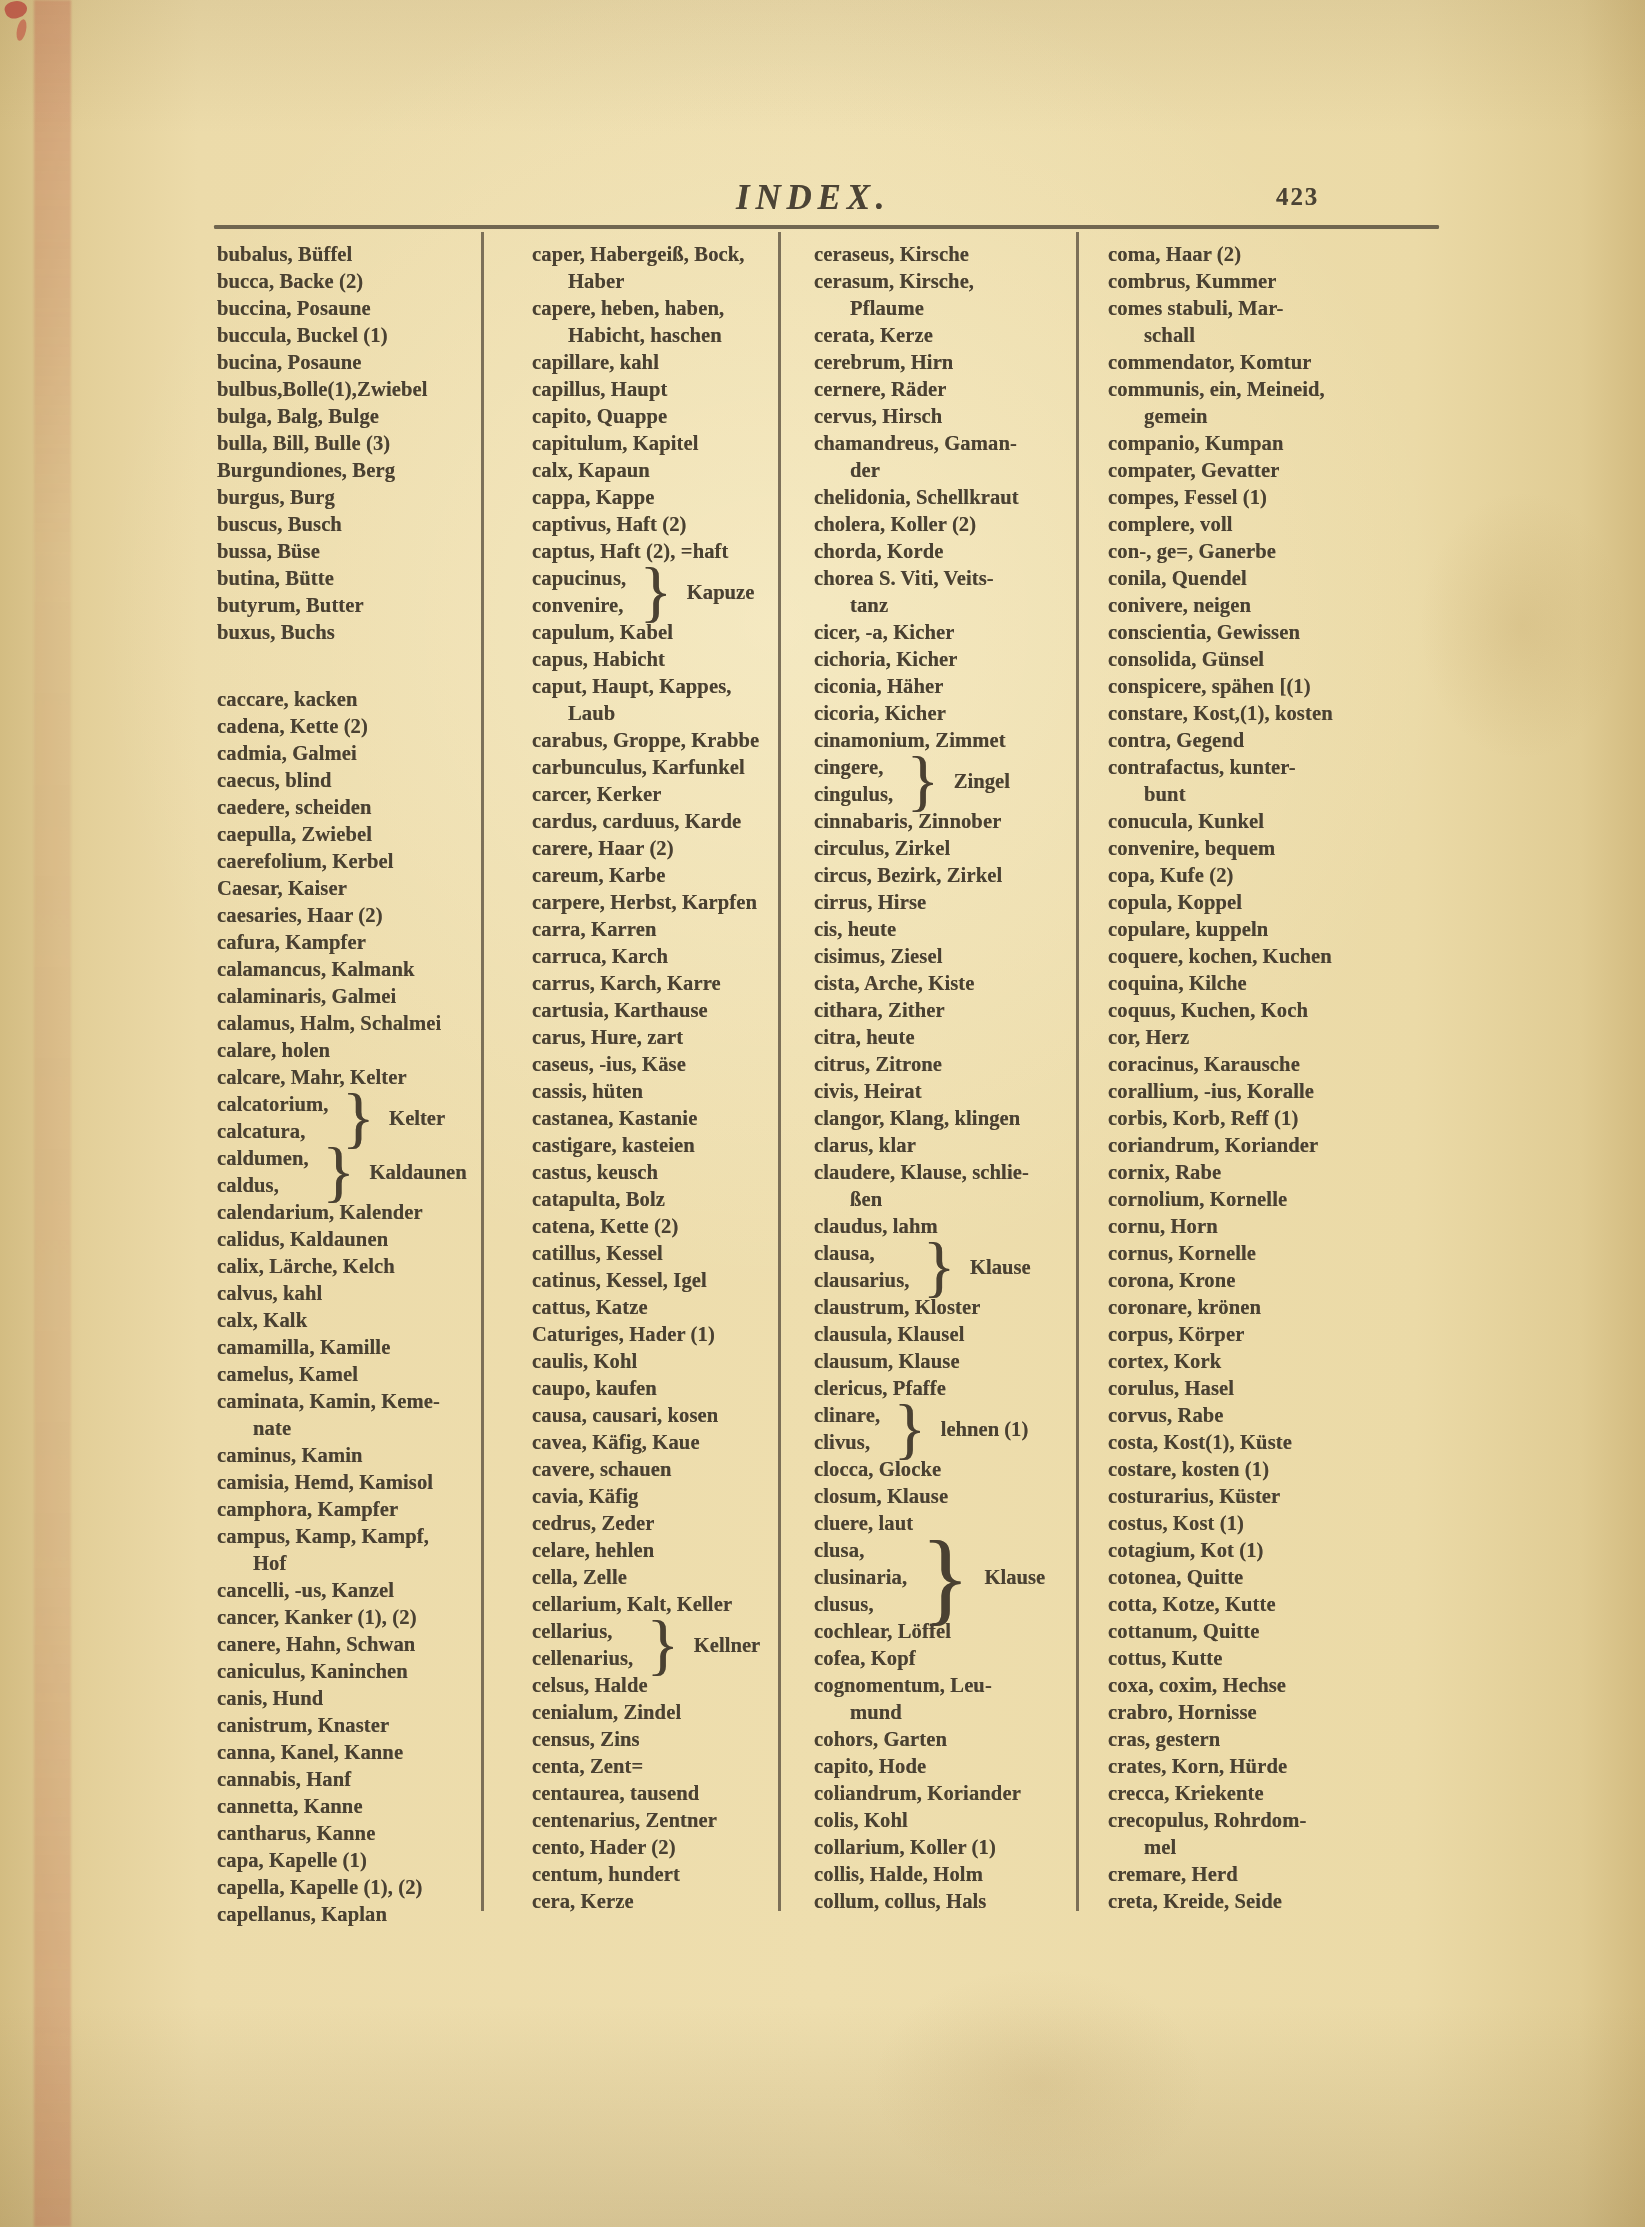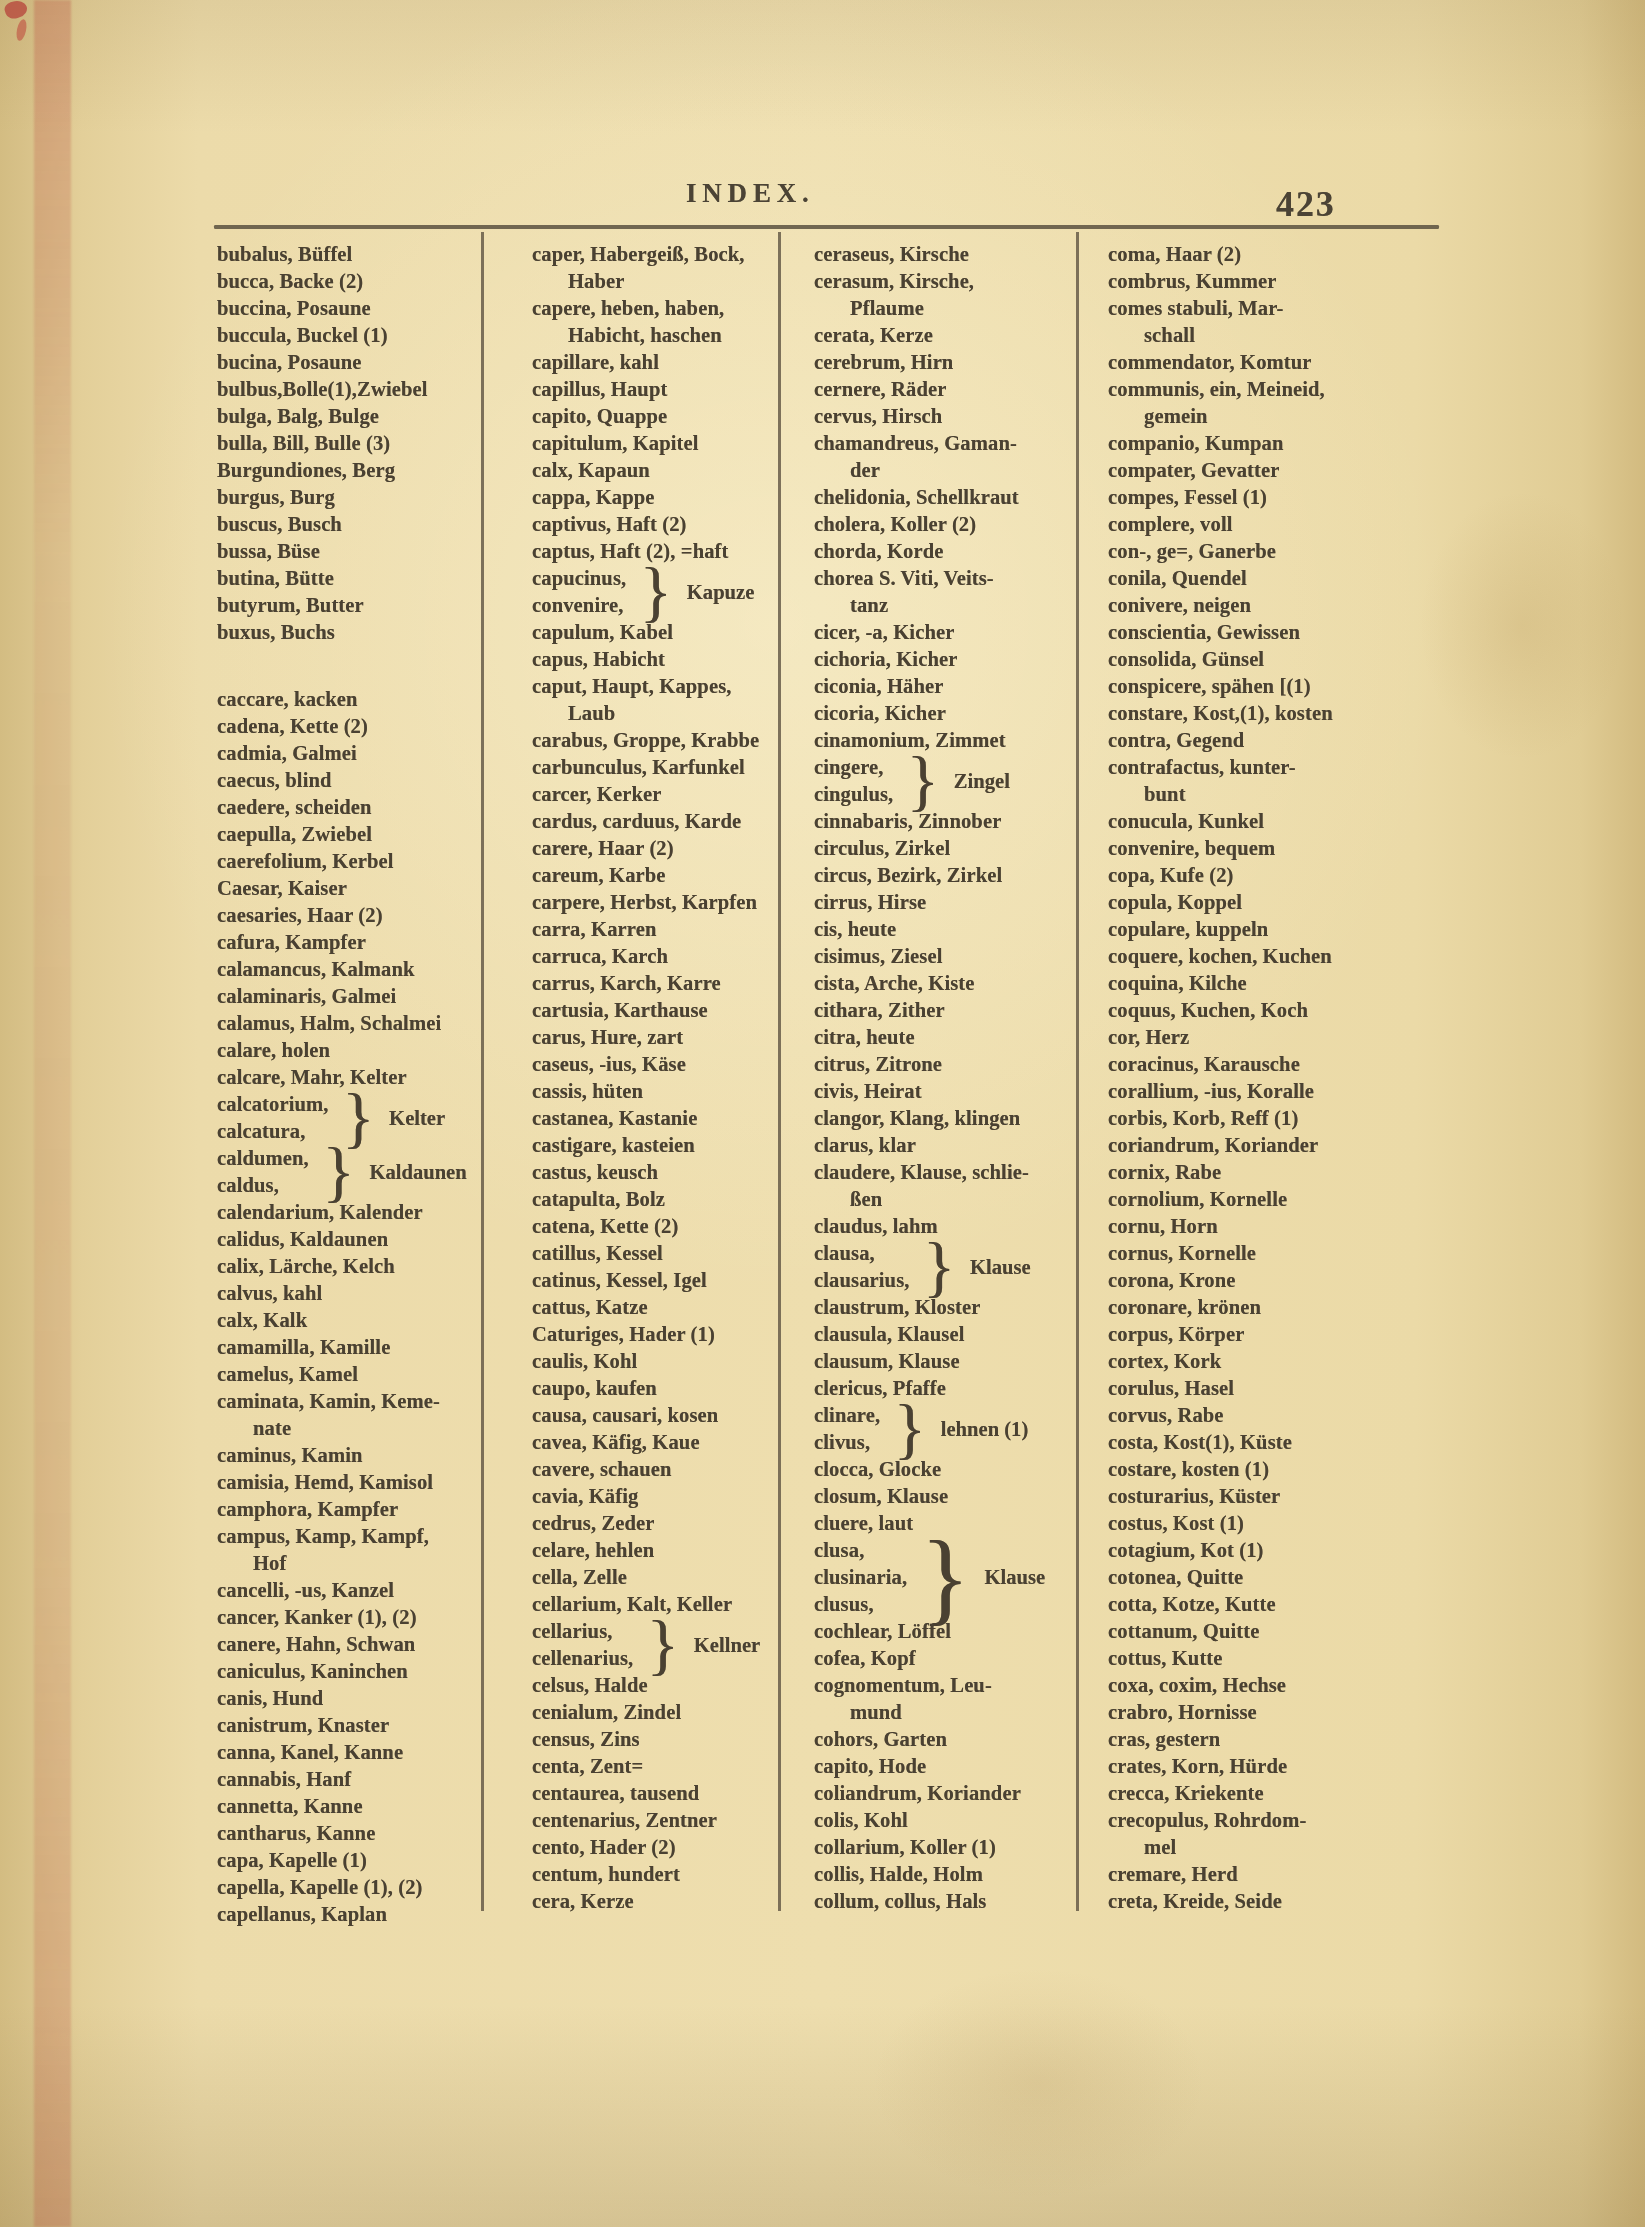--- a/index.html
+++ b/index.html
@@ -9,28 +9,28 @@
     overflow:hidden;
     font-family:"Liberation Serif", serif;
     background:
       radial-gradient(ellipse 55% 40% at 47% 28%, rgba(255,249,222,0.40), rgba(255,249,222,0) 75%),
       linear-gradient(0deg, rgba(116,88,40,0.20) 0%, rgba(116,88,40,0.0) 10%),
       linear-gradient(180deg, rgba(116,88,40,0.10) 0%, rgba(116,88,40,0.0) 6%),
       linear-gradient(90deg, #d3bc82 0%, #e3cf99 5%, #ecdbaa 12%, #eedeae 50%, #ebdaa7 86%, #e0cc94 96%, #d2ba7f 100%);
     color:#4a4132;
   }
   .title{
-    position:absolute;left:686px;top:178px;
-    font-size:27px;font-weight:700;
+    position:absolute;left:736px;top:178px;
+    font-size:35px;font-style:italic;font-weight:700;
     letter-spacing:5.8px;color:#4b4335;
     text-shadow:0 0 0.6px rgba(60,50,30,.45);
   }
   .pageno{
     position:absolute;left:1276px;top:183px;
-    font-size:36px;font-weight:700;letter-spacing:1.9px;color:#4b4335;
+    font-size:25px;font-weight:700;letter-spacing:1.9px;color:#4b4335;
     text-shadow:0 0 0.6px rgba(60,50,30,.45);
   }
   .rule{
     position:absolute;left:214px;top:225px;width:1225px;height:3.9px;
     background:#5b5140;opacity:.85;border-radius:1.3px;
   }
   .vrule{
     position:absolute;top:232px;height:1679px;width:2.6px;
     background:#5f5442;opacity:.8;
   }

